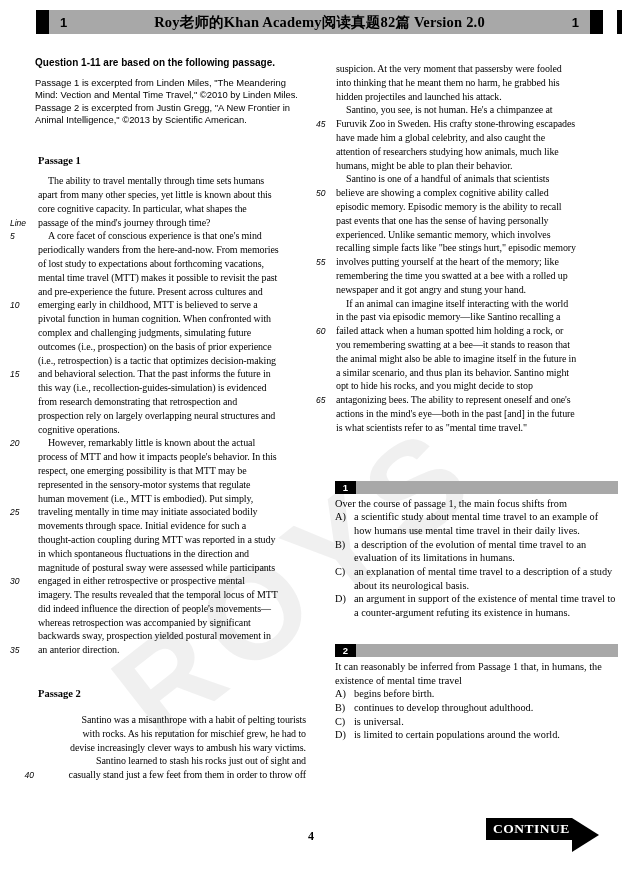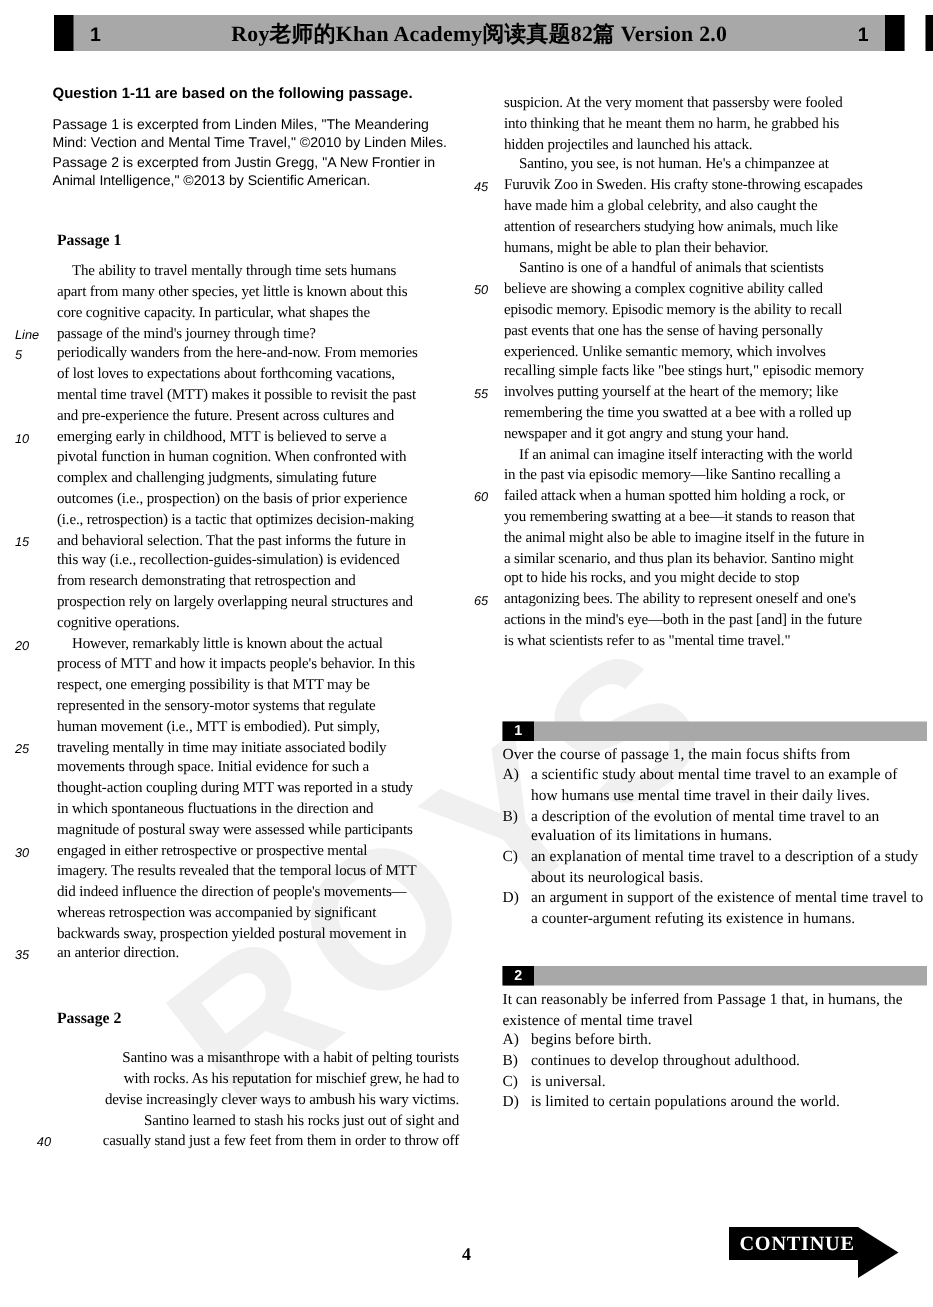--- a/index.html
+++ b/index.html
@@ -121,25 +121,25 @@
   <div class="passage-heading ph1">Passage 1</div>
   <div class="plines">
   <div class="pline"><span class="lineno"></span><span class="ltext ind">The ability to travel mentally through time sets humans</span></div>
 
   <div class="pline"><span class="lineno"></span><span class="ltext">apart from many other species, yet little is known about this</span></div>
 
   <div class="pline"><span class="lineno"></span><span class="ltext">core cognitive capacity. In particular, what shapes the</span></div>
 
   <div class="pline"><span class="lineno">Line</span><span class="ltext">passage of the mind's journey through time?</span></div>
 
-  <div class="pline"><span class="lineno">5</span></div>
+  <div class="pline"><span class="lineno">5</span><span class="ltext ind">A core facet of conscious experience is that one's mind</span></div>
 
   <div class="pline"><span class="lineno"></span><span class="ltext">periodically wanders from the here-and-now. From memories</span></div>
 
-  <div class="pline"><span class="lineno"></span><span class="ltext">of lost loves to expectations about forthcoming vacations,</span></div>
+  <div class="pline"><span class="lineno"></span><span class="ltext">of lost study to expectations about forthcoming vacations,</span></div>
 
   <div class="pline"><span class="lineno"></span><span class="ltext">mental time travel (MTT) makes it possible to revisit the past</span></div>
 
   <div class="pline"><span class="lineno"></span><span class="ltext">and pre-experience the future. Present across cultures and</span></div>
 
   <div class="pline"><span class="lineno">10</span><span class="ltext">emerging early in childhood, MTT is believed to serve a</span></div>
 
   <div class="pline"><span class="lineno"></span><span class="ltext">pivotal function in human cognition. When confronted with</span></div>
 
   <div class="pline"><span class="lineno"></span><span class="ltext">complex and challenging judgments, simulating future</span></div>

